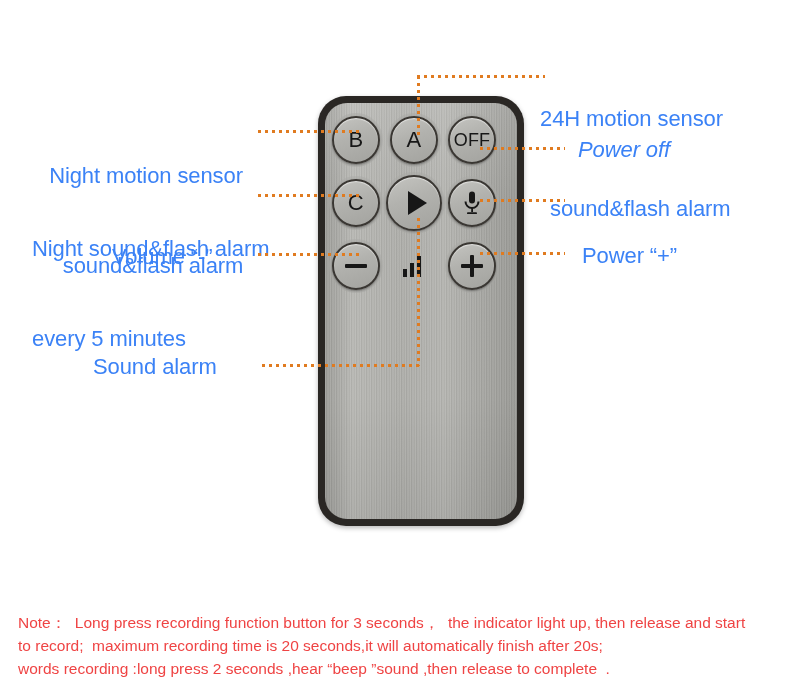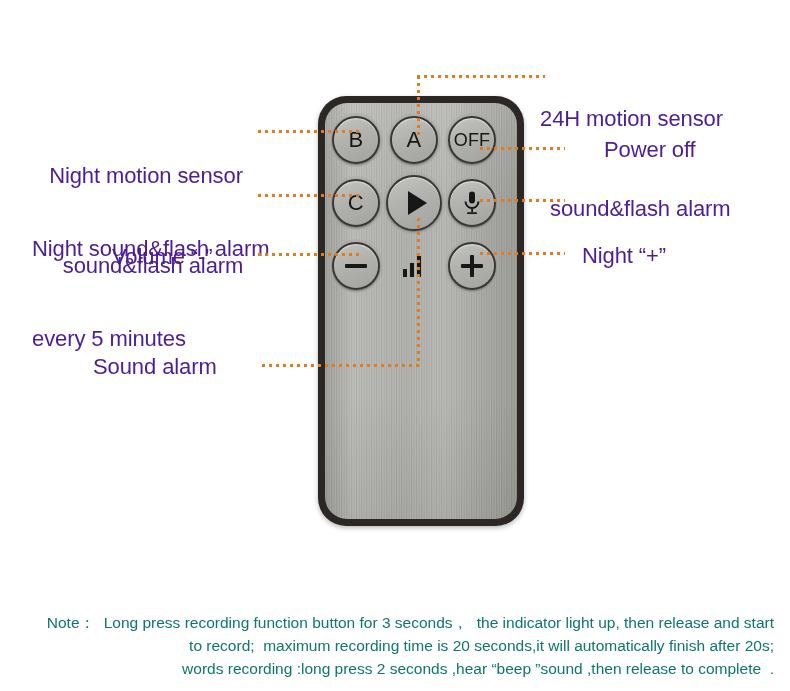--- a/index.html
+++ b/index.html
@@ -17,21 +17,21 @@
     height: 691px;
     overflow: hidden;
     background: #ffffff;
   }
 
   
   .label {
     position: absolute;
     font-size: 22px;
     line-height: 30px;
-    color: #4c1d95;
+    color: #3b82f6;
     white-space: pre;
     letter-spacing: -0.1px;
   }
   .label.center-align { text-align: center; }
 
   
   .leader-h {
     position: absolute;
     height: 3px;
     background-image: radial-gradient(circle at 1.5px 1.5px, #E07B20 1.5px, rgba(224,123,32,0) 1.6px);
@@ -171,22 +171,21 @@
   #sound-switch i.b3 { height: 21px; }
 
   
   #note {
     position: absolute;
     left: 18px;
     top: 611px;
     width: 756px;
     font-size: 15.5px;
     line-height: 23px;
-    color: #0f766e;
-    text-align: right;
+    color: #ef4444;
   }
   #note div { white-space: pre; }
 </style>
 </head>
 <body>
 
 <div id="page">
 
   <div class="leader-v" style="left:417px; top:76px; height:60px;"></div>
   <div class="leader-h" style="left:417px; top:75px; width:128px;"></div>
@@ -270,24 +269,24 @@
 
   <div class="label" style="left:32px; top:174px; width:268px; text-align:left;">
     <div>Night sound&amp;flash alarm</div>
     <div>every 5 minutes</div>
   </div>
 
   <div class="label" style="left:112px; top:242px;">Volume “-”</div>
 
   <div class="label" style="left:93px; top:352px;">Sound alarm</div>
 
-  <div class="label" style="left:604px; top:135px;">Power off</div>
-
-
-  <div class="label" style="left:582px; top:241px;">Night “+”</div>
+  <div class="label" style="left:578px; top:135px;font-style:italic;">Power off</div>
+
+
+  <div class="label" style="left:582px; top:241px;">Power “+”</div>
 
   <div id="note">
     <div>Note：  Long press recording function button for 3 seconds，  the indicator light up, then release and start</div>
     <div>to record;  maximum recording time is 20 seconds,it will automatically finish after 20s;</div>
     <div>words recording :long press 2 seconds ,hear “beep ”sound ,then release to complete  .</div>
   </div>
 
 </div>
 
 </body></html>

